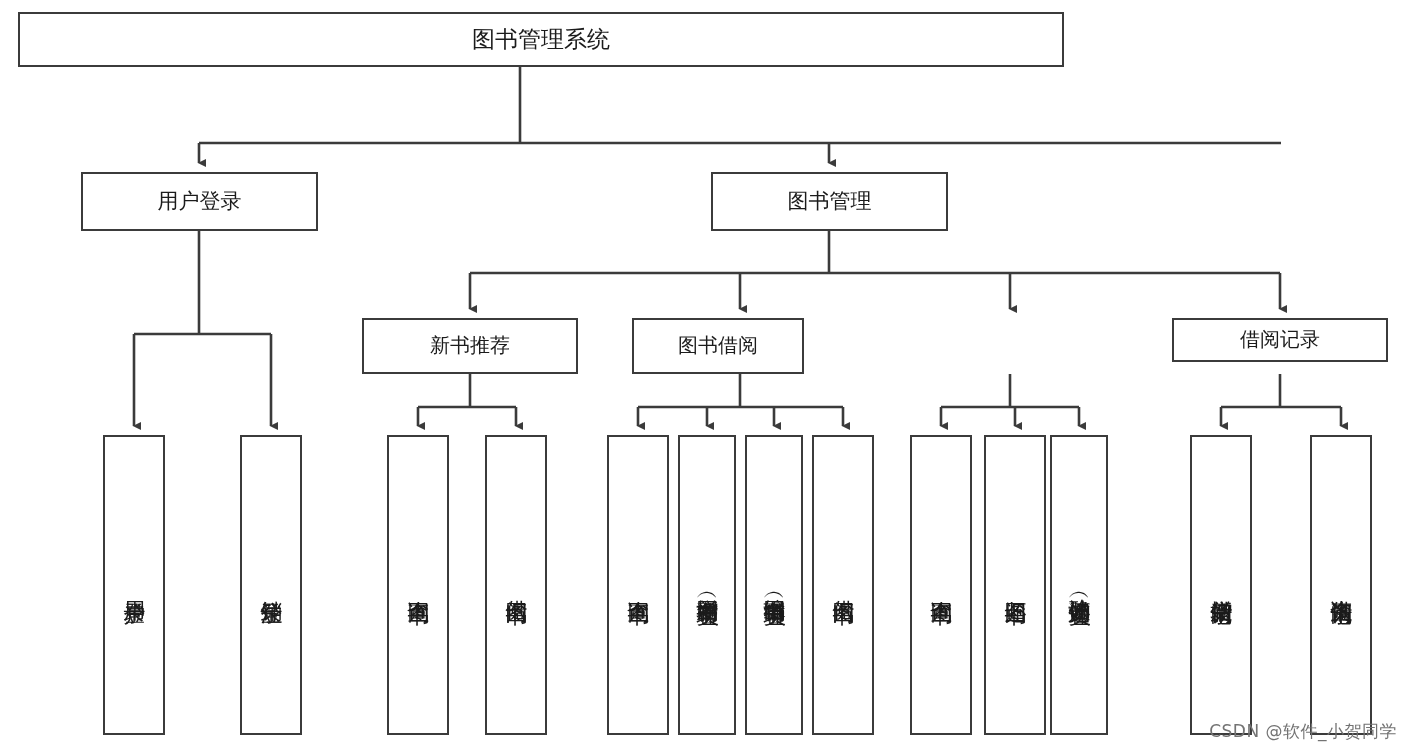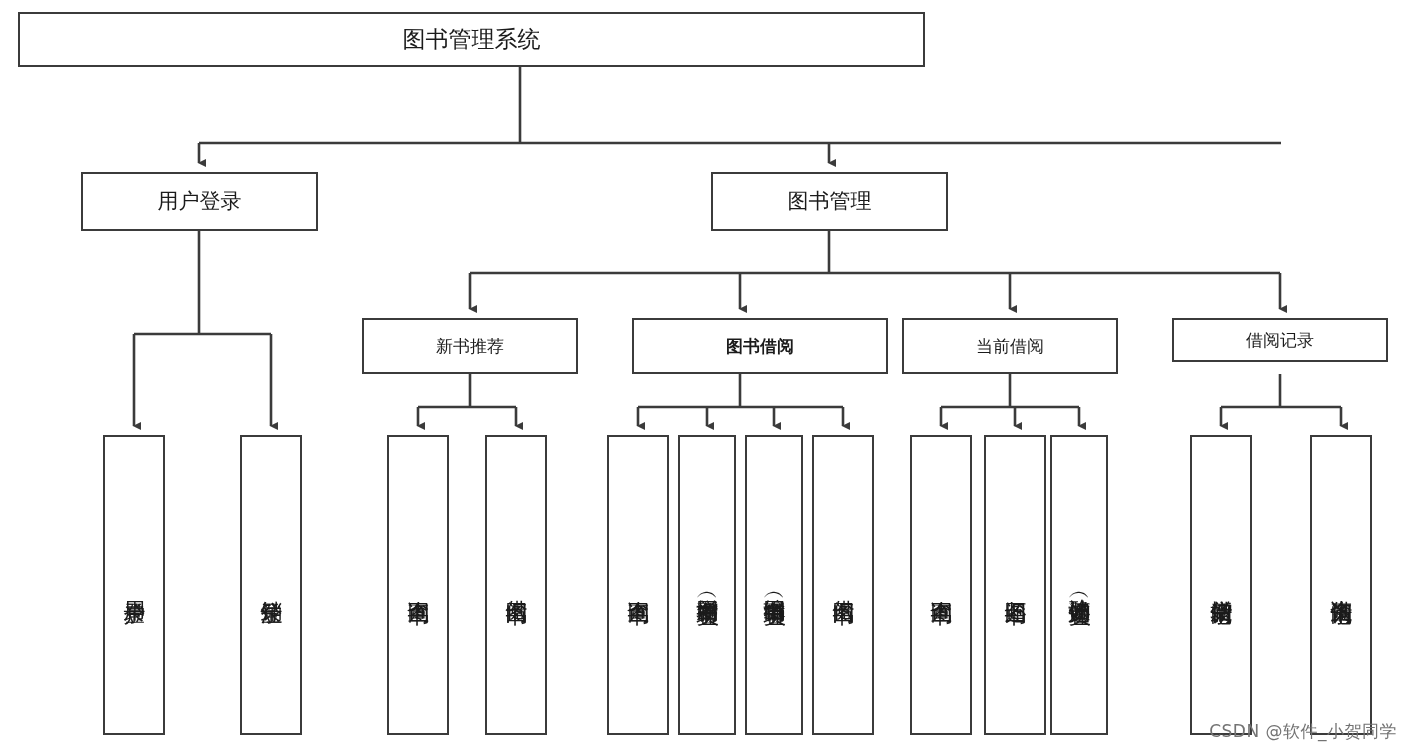--- a/index.html
+++ b/index.html
@@ -35,21 +35,21 @@
     justify-content: center;
     color: #1b1b1b;
   }
   .node .lbl {
     display: block;
     text-align: center;
     line-height: 1.18;
   }
   .node.root .lbl      { font-size: 23px; }
   .node.level2 .lbl    { font-size: 21px; }
-  .node.level3 .lbl    { font-size: 17px; }
+  .node.level3 .lbl    { font-size: 20px; }
   .node.leaf {
     align-items: center;
     justify-content: center;
   }
   .node.leaf .lbl {
     writing-mode: vertical-rl;
     text-orientation: upright;
     font-size: 22px;
     line-height: 1.22;
     letter-spacing: 1px;
@@ -114,39 +114,36 @@
       <path d="M 1015,407 L 1015,426" marker-end="url(#arrow)"></path>
       <path d="M 1079,407 L 1079,426" marker-end="url(#arrow)"></path>
 
       <path d="M 1280,374 L 1280,407"></path>
       <path d="M 1221,407 L 1341,407"></path>
       <path d="M 1221,407 L 1221,426" marker-end="url(#arrow)"></path>
       <path d="M 1341,407 L 1341,426" marker-end="url(#arrow)"></path>
     </g>
   </svg>
 
-  <div class="node root" style="left: 18px; top: 12px; width: 907px; height: 55px; justify-content: center;">
+  <div class="node root" style="left: 18px; top: 12px; width: 1046px; height: 55px; justify-content: center;">
     <span class="lbl">图书管理系统</span>
   </div>
 
   <div class="node level2" style="left: 81px; top: 172px; width: 237px; height: 59px;">
     <span class="lbl">用户登录</span>
   </div>
   <div class="node level2" style="left: 711px; top: 172px; width: 237px; height: 59px;">
     <span class="lbl">图书管理</span>
   </div>
 
   <div class="node level3" style="left: 362px; top: 318px; width: 216px; height: 56px;">
     <span class="lbl">新书推荐</span>
   </div>
-  <div class="node level3" style="left: 632px; top: 318px; width: 256px; height: 56px; font-weight: bold;">
+  <div class="node level3" style="left: 632px; top: 318px; width: 172px; height: 56px;">
     <span class="lbl">图书借阅</span>
-  </div>
-  <div class="node level3" style="left: 902px; top: 318px; width: 216px; height: 56px;">
-    <span class="lbl">当前借阅</span>
   </div>
   <div class="node level3" style="left: 1172px; top: 318px; width: 216px; height: 44px;">
     <span class="lbl">借阅记录</span>
   </div>
 
   <div class="node leaf" style="left: 103px; top: 435px; width: 62px; height: 300px;">
     <span class="lbl">用户登录</span>
   </div>
   <div class="node leaf" style="left: 240px; top: 435px; width: 62px; height: 300px;">
     <span class="lbl">注销登录</span>

